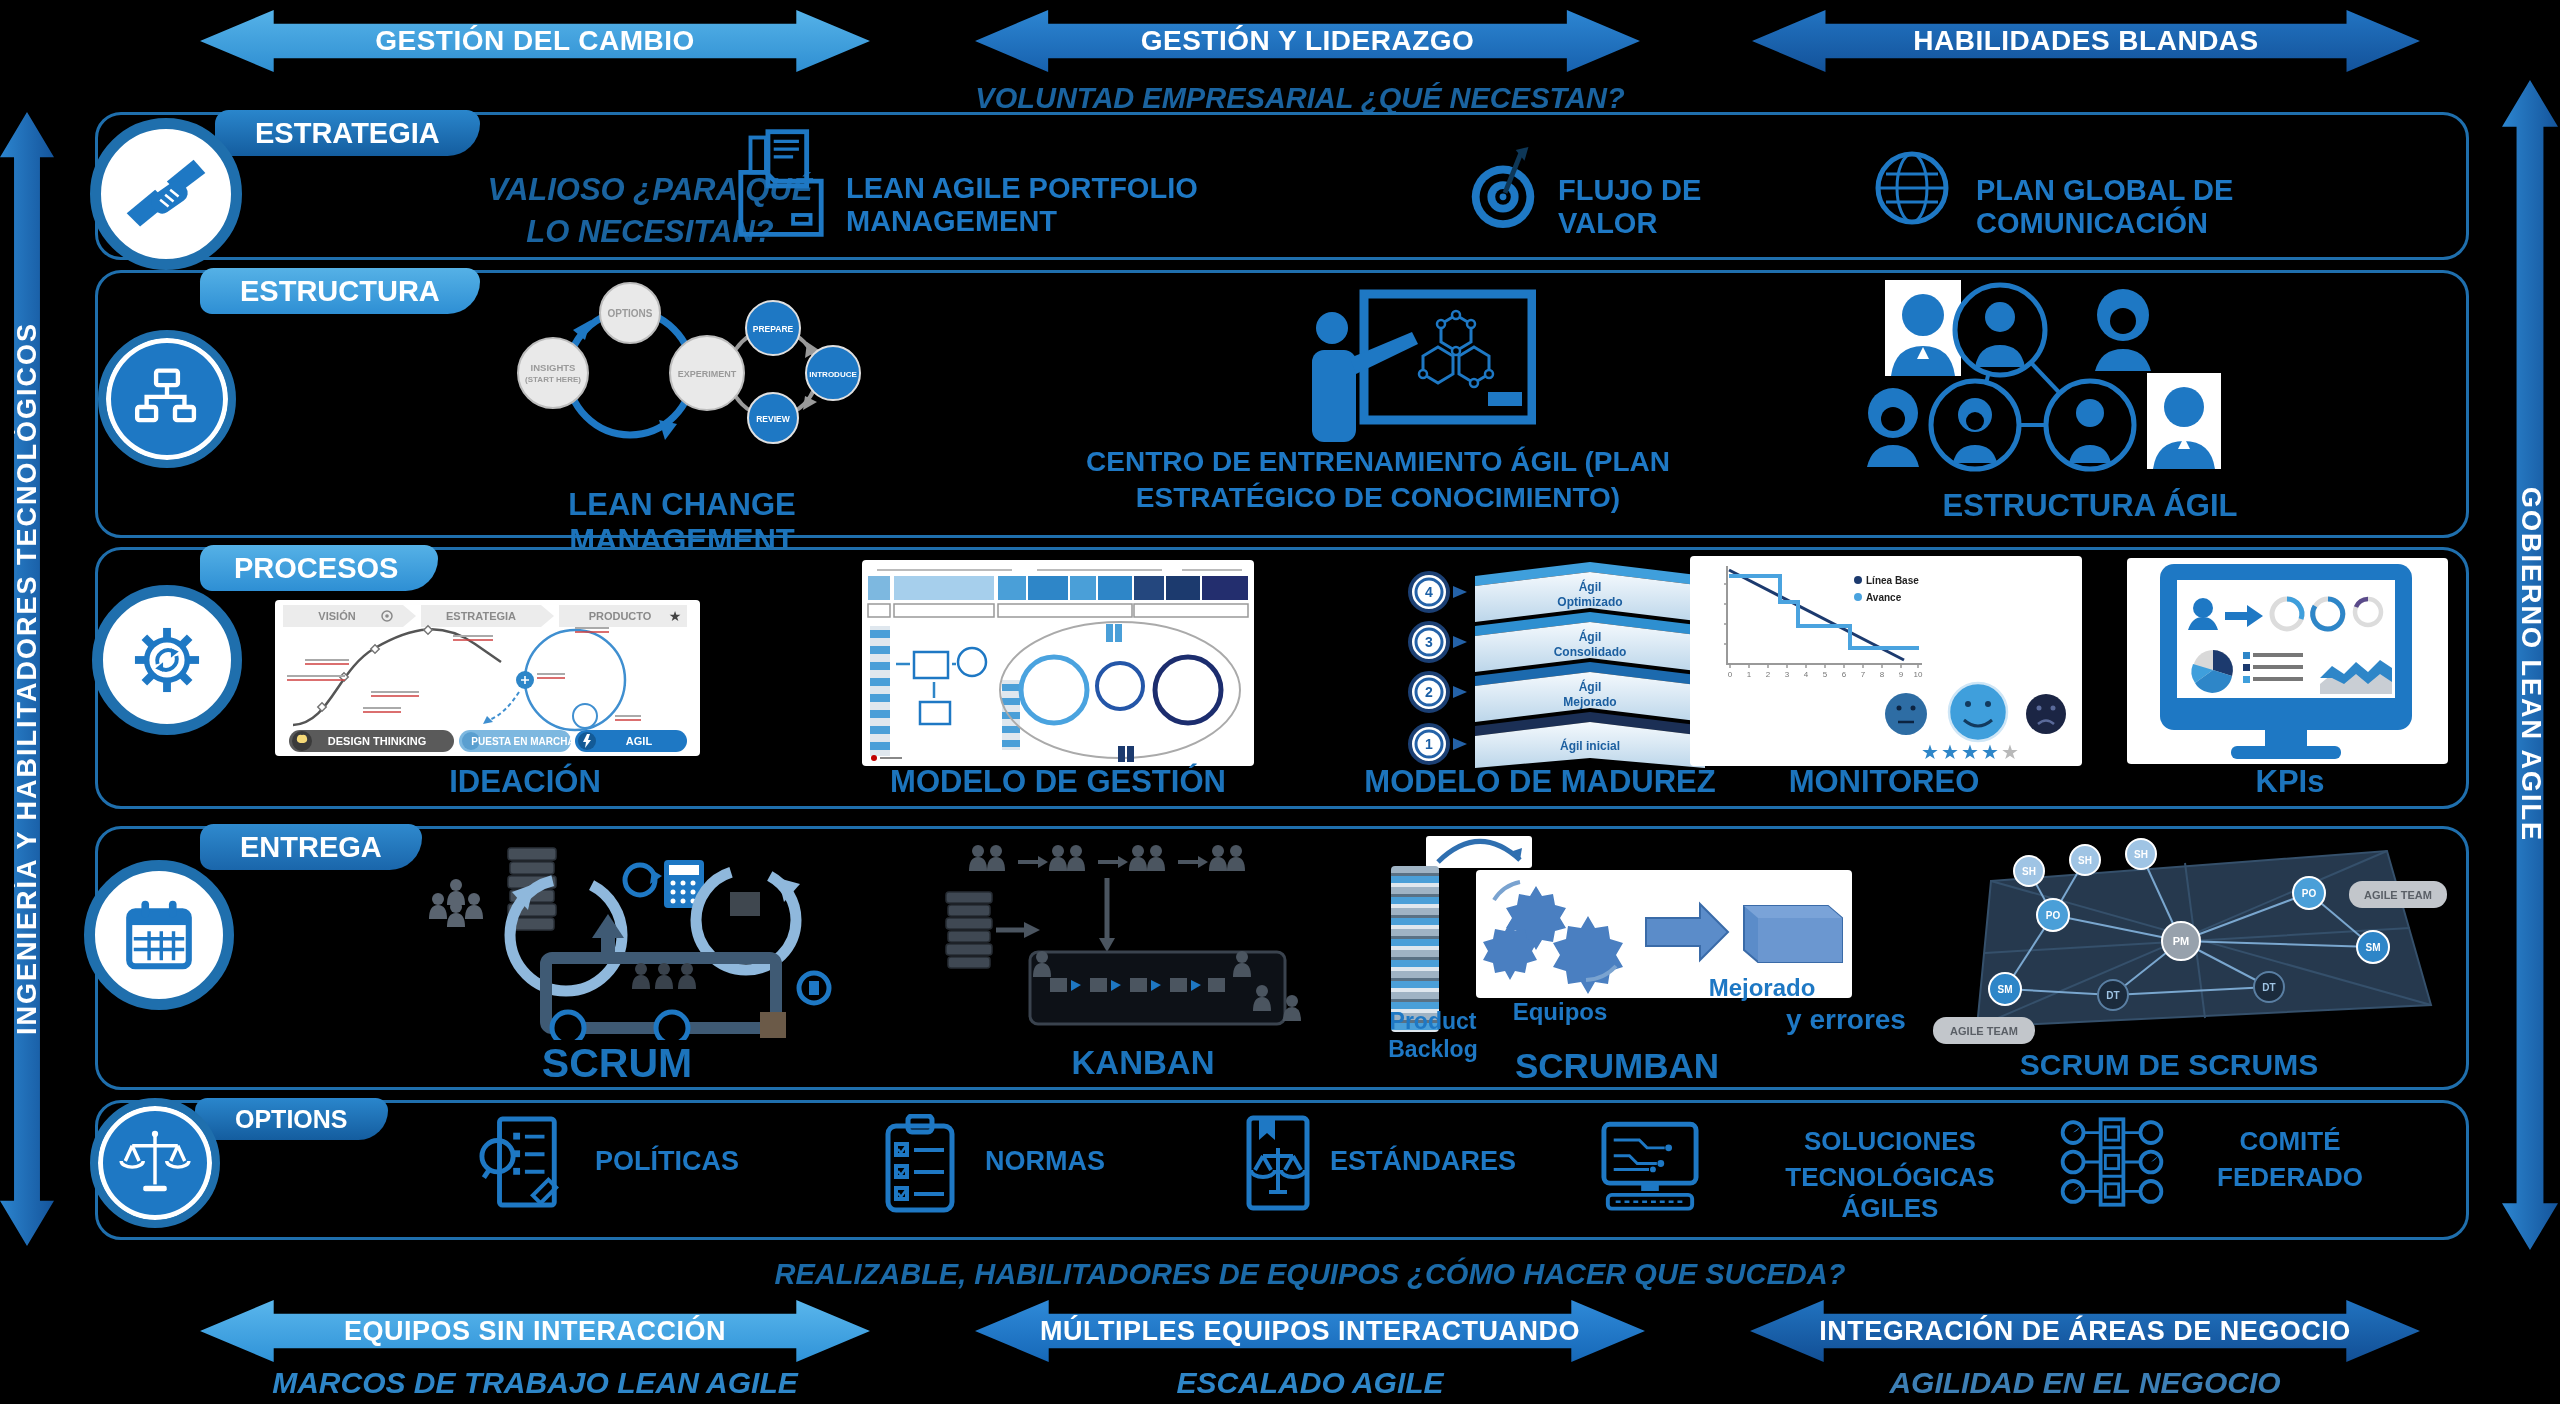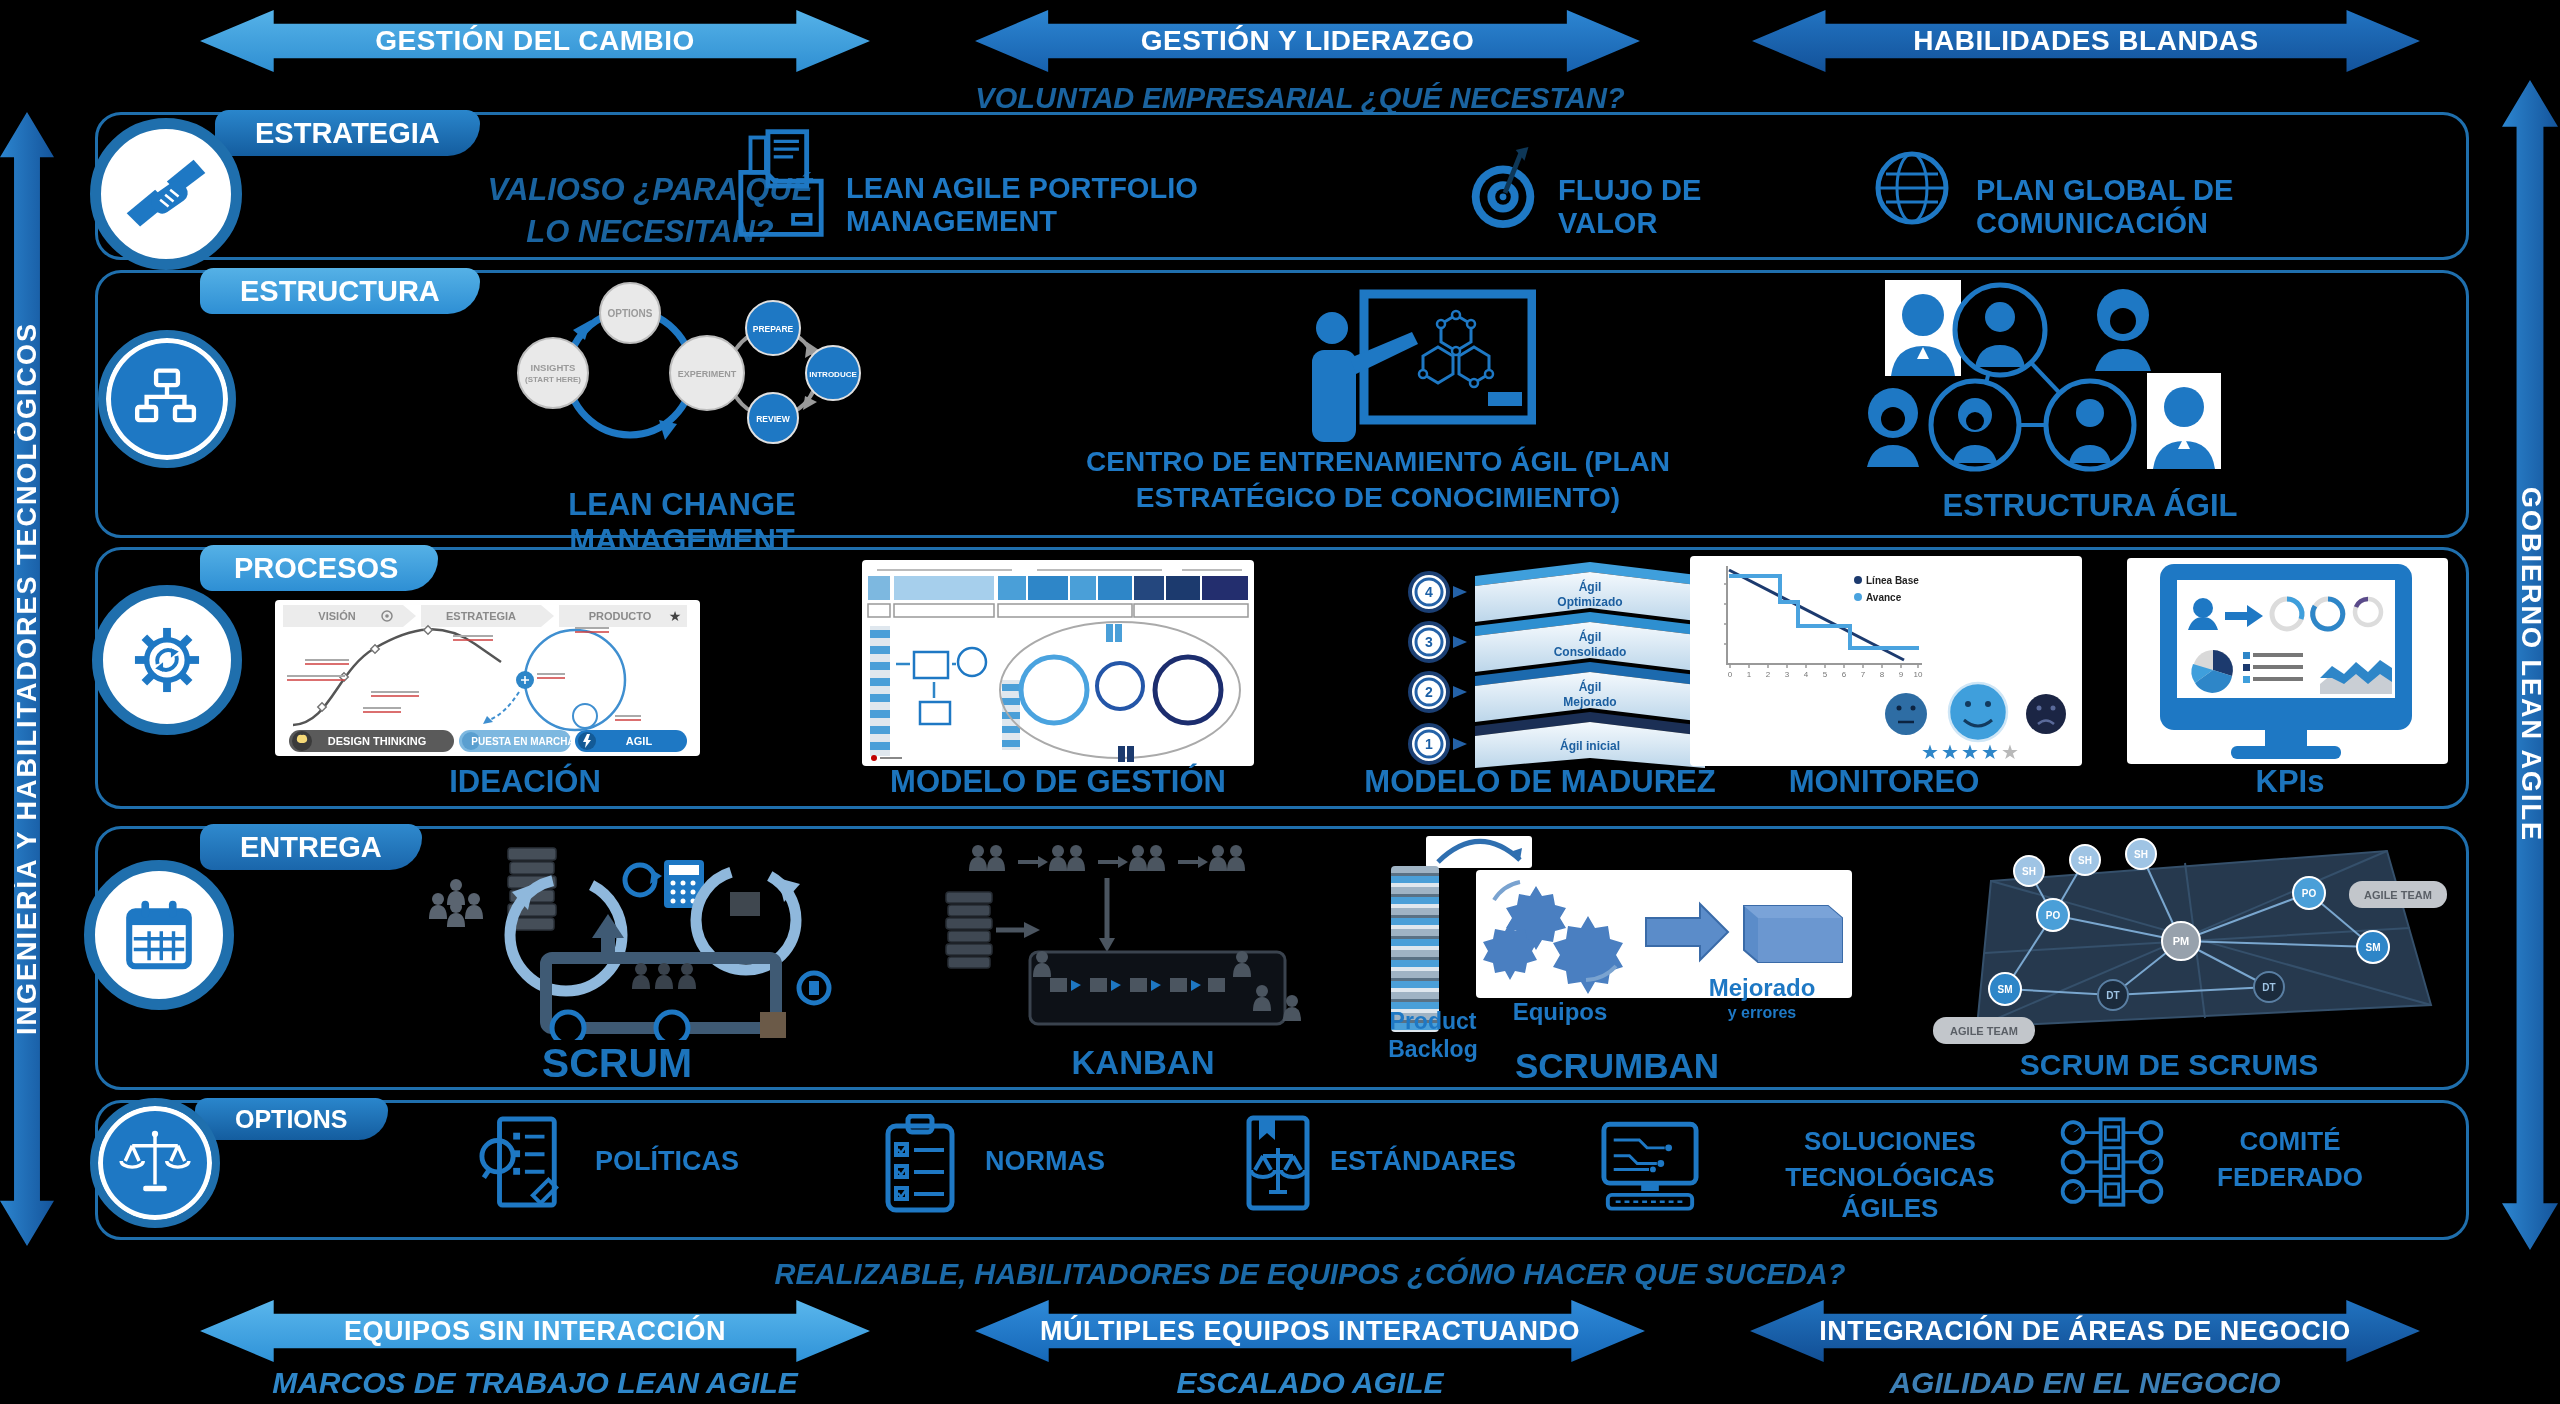--- a/index.html
+++ b/index.html
@@ -609,21 +609,21 @@
   <g>
       <polygon points="268,36 352,36 366,48 366,92 282,92 268,80" fill="#5b8cc9" stroke="#3a6ba8" stroke-width="2"></polygon>
      <polygon points="268,36 352,36 366,48 282,48" fill="#7aa3d8"></polygon>
      <polygon points="282,48 366,48 366,92 282,92" fill="#6b97d0"></polygon>
     </g>
 </svg>
 <div class="smalllabel" style="left:1378px;top:1008px;width:110px;font-size:23px;">Product</div>
 <div class="smalllabel" style="left:1378px;top:1036px;width:110px;font-size:23px;">Backlog</div>
 <div class="smalllabel" style="left:1500px;top:998px;width:120px;font-size:24px;">Equipos</div>
 <div class="smalllabel" style="left:1692px;top:974px;width:140px;font-size:24px;">Mejorado</div>
-<div class="smalllabel" style="left:1692px;top:1004px;width:140px;font-size:16px;">y errores</div>
+<div class="smalllabel" style="left:1776px;top:1004px;width:140px;font-size:28px;">y errores</div>
 <div class="caption" style="left:1467px;top:1046px;width:300px;font-size:35px;">SCRUMBAN</div>
 
 <svg class="abs" style="left:1925px;top:833px;" width="528" height="215" viewBox="0 0 528 215">
   <polygon points="66,48 462,18 506,172 52,194" fill="#26394e" stroke="#35506b" stroke-width="2"></polygon>
   <path d="M66,48 L506,172 M462,18 L52,194 M260,30 L280,185 M60,120 L485,95" stroke="#35506b" stroke-width="2"></path>
   <g stroke="#7aa7cf" stroke-width="2">
     <line x1="104" y1="38" x2="128" y2="82"></line>
       <line x1="160" y1="27" x2="128" y2="82"></line>
       <line x1="216" y1="21" x2="256" y2="108"></line>
     <line x1="128" y1="82" x2="256" y2="108"></line>

